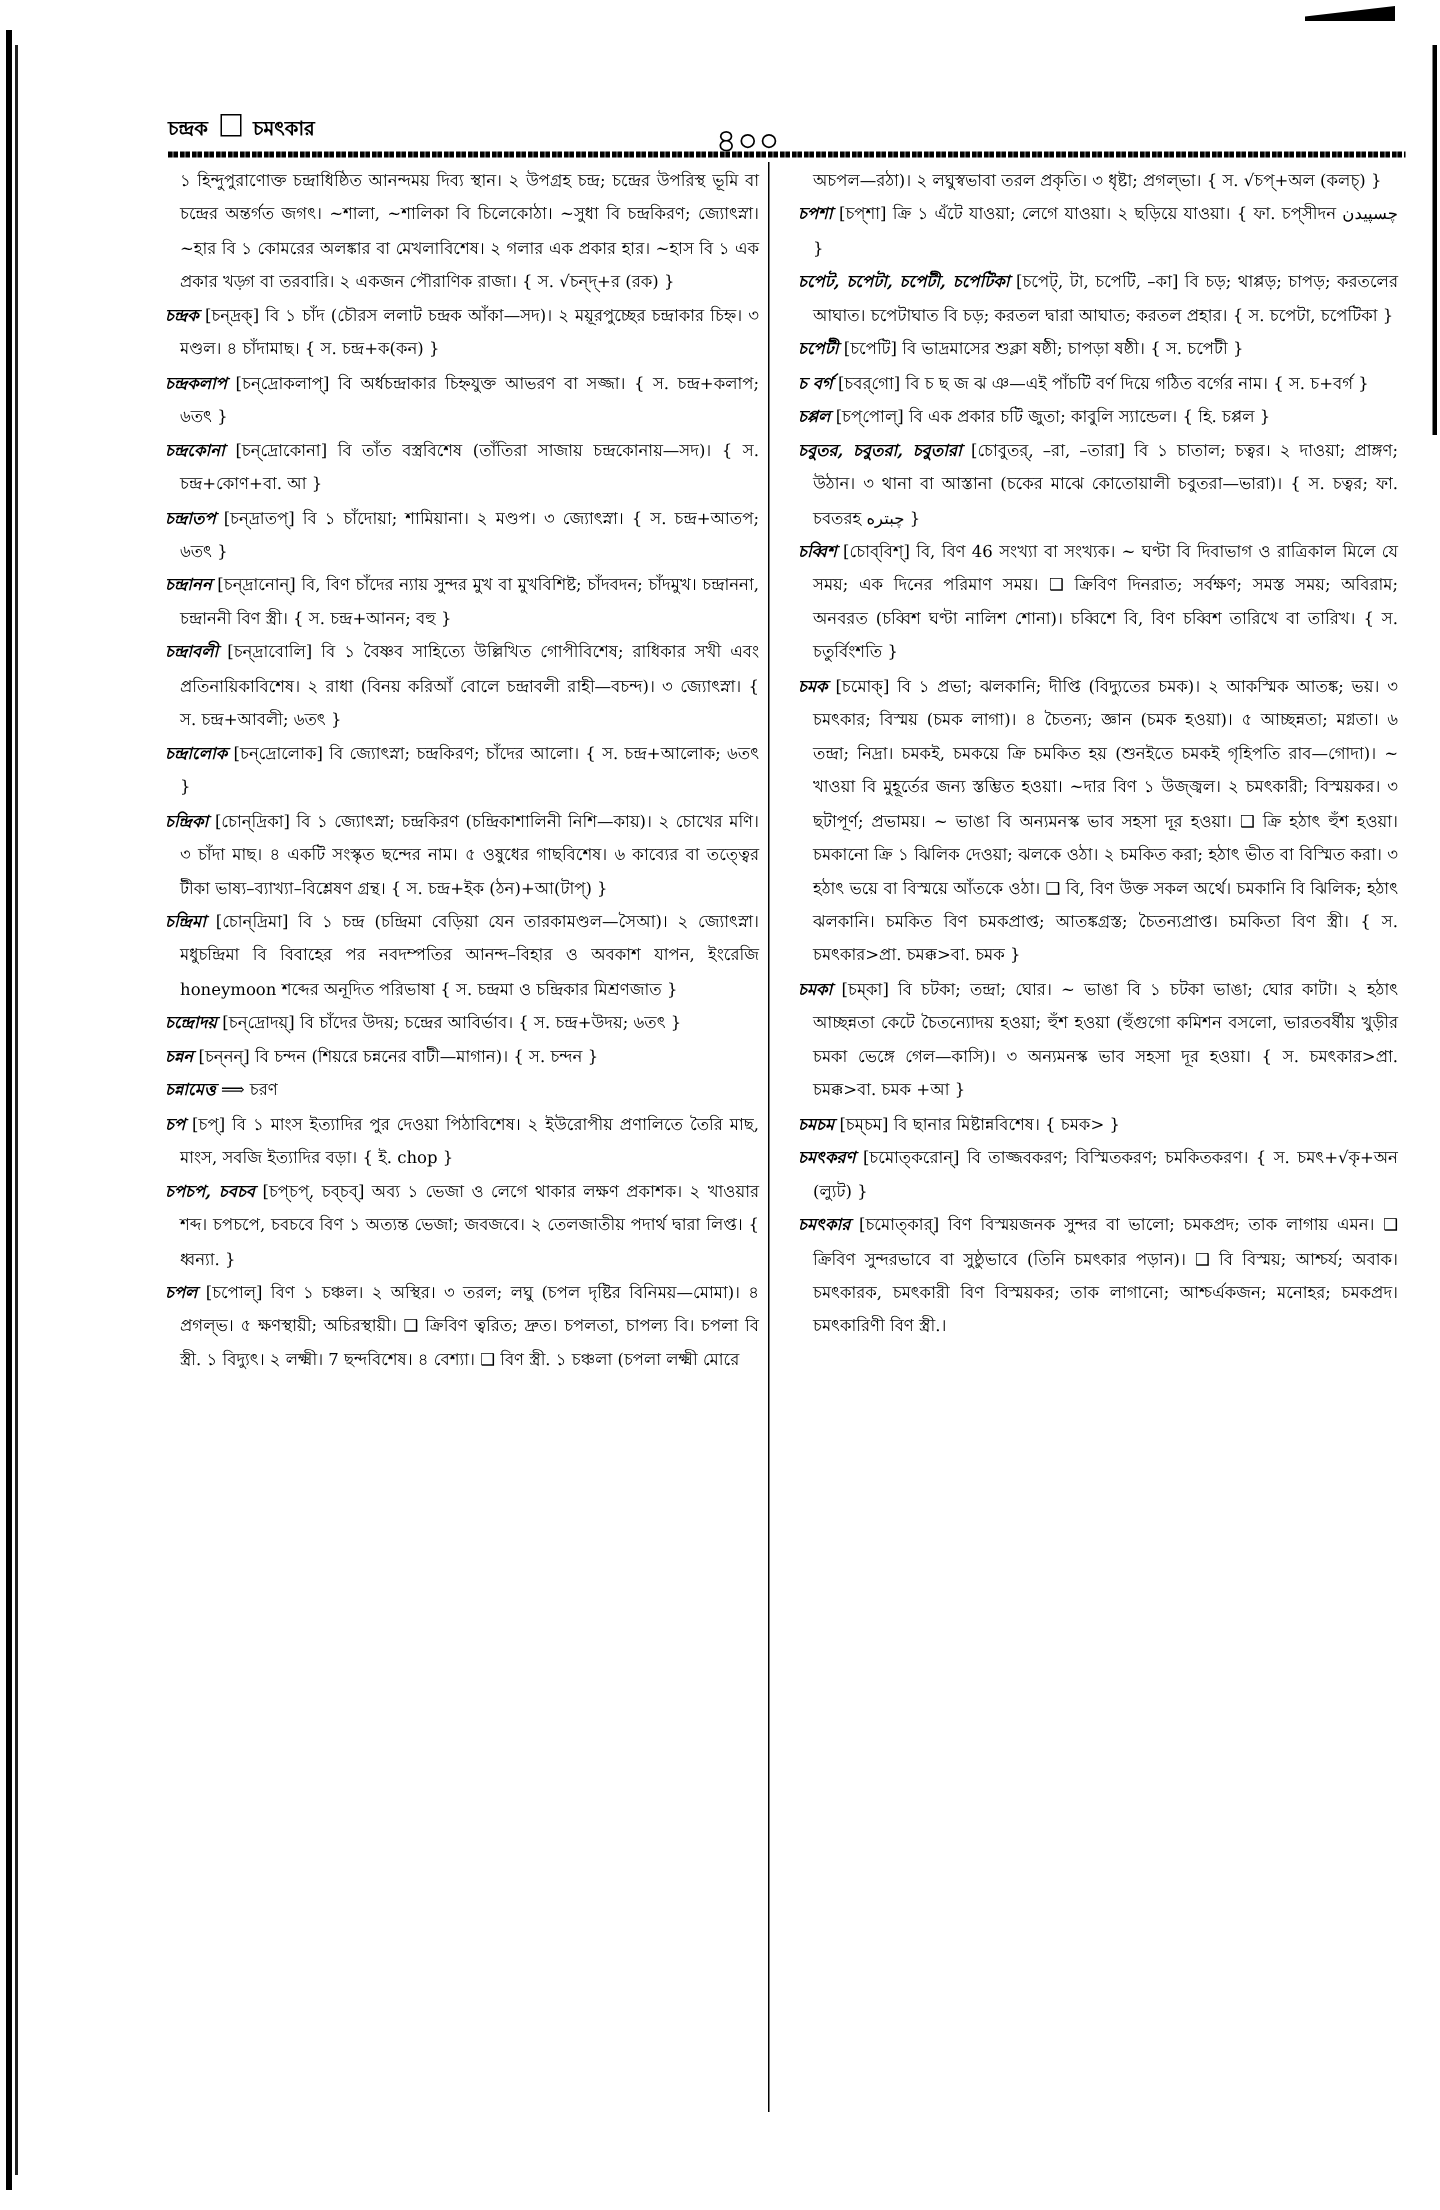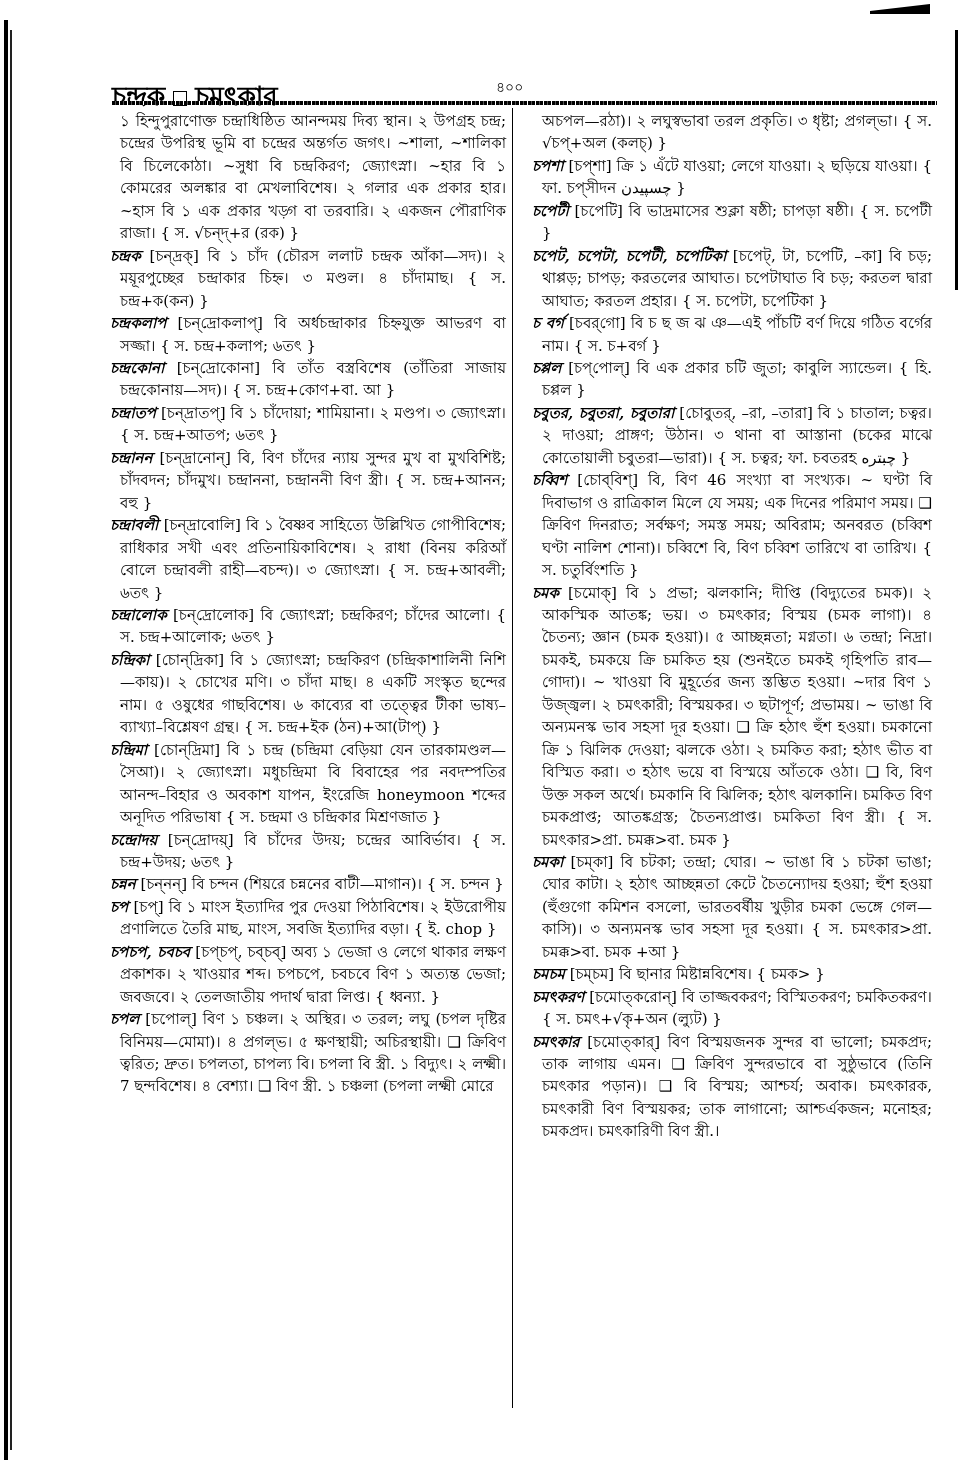--- a/index.html
+++ b/index.html
@@ -2,25 +2,25 @@
 <html><head>
 <meta charset="utf-8">
 <style>
   html, body { margin: 0; padding: 0; background: #ffffff; }
   body { width: 960px; height: 1473px; position: relative; overflow: hidden; color: #000; font-family: "DejaVu Serif", serif; }
   .binding-left { position: absolute; left: 4px; top: 20px; width: 4px; height: 1440px; background: #000; }
   .binding-left2 { position: absolute; left: 10px; top: 30px; width: 2px; height: 1420px; background: #222; }
   .binding-right { position: absolute; right: 2px; top: 30px; width: 3px; height: 260px; background: #000; }
   .corner-mark { position: absolute; right: 30px; top: 4px; width: 60px; height: 10px; background: #000; clip-path: polygon(0 70%, 100% 0, 100% 100%, 0 100%); }
   .header { position: absolute; top: 76px; left: 112px; right: 30px; height: 26px; }
-  .header .guide { position: absolute; left: 0; top: 0; font-size: 26px; font-weight: bold; }
+  .header .guide { position: absolute; left: 0; top: 0; font-size: 13px; font-weight: bold; }
   .header .box { display: inline-block; width: 12px; height: 13px; border: 1.5px solid #000; margin: 0 8px; vertical-align: -1px; }
-  .header .pageno { position: absolute; left: 365px; top: 0; font-size: 14px; margin-left: 19px; }
+  .header .pageno { position: absolute; left: 365px; top: 0; font-size: 22px; }
   .rule { position: absolute; top: 101px; left: 112px; width: 825px; height: 4px; background: repeating-linear-gradient(90deg, #000 0 3px, #555 3px 4px, #000 4px 7px, #fff 7px 8px); }
-  .col { position: absolute; top: 110px; font-size: 15px; line-height: 22.45px; text-align: justify; }
+  .col { position: absolute; top: 110px; font-size: 11px; line-height: 22.45px; text-align: justify; }
   .col.left { left: 110px; width: 396px; }
   .col.right { left: 532px; width: 400px; }
   .divider { position: absolute; left: 512px; top: 108px; width: 1px; height: 1300px; background: #000; }
   .entry { margin: 0; text-indent: -10px; padding-left: 10px; }
   .entry.cont { text-indent: 0; }
   .hw { font-weight: bold; font-style: italic; }
   .pron { }
 </style>
 </head>
 <body>
@@ -44,30 +44,31 @@
     <p class="entry"><span class="hw">চন্দ্রকলাপ</span> <span class="pron">[চন্‌দ্রোকলাপ্]</span> <span>বি অর্ধচন্দ্রাকার চিহ্নযুক্ত আভরণ বা সজ্জা। { স. চন্দ্র+কলাপ; ৬তৎ }</span></p>
     <p class="entry"><span class="hw">চন্দ্রকোনা</span> <span class="pron">[চন্‌দ্রোকোনা]</span> <span>বি তাঁত বস্ত্রবিশেষ (তাঁতিরা সাজায় চন্দ্রকোনায়—সদ)। { স. চন্দ্র+কোণ+বা. আ }</span></p>
     <p class="entry"><span class="hw">চন্দ্রাতপ</span> <span class="pron">[চন্‌দ্রাতপ্]</span> <span>বি ১ চাঁদোয়া; শামিয়ানা। ২ মণ্ডপ। ৩ জ্যোৎস্না। { স. চন্দ্র+আতপ; ৬তৎ }</span></p>
     <p class="entry"><span class="hw">চন্দ্রানন</span> <span class="pron">[চন্‌দ্রানোন্]</span> <span>বি, বিণ চাঁদের ন্যায় সুন্দর মুখ বা মুখবিশিষ্ট; চাঁদবদন; চাঁদমুখ। চন্দ্রাননা, চন্দ্রাননী বিণ স্ত্রী। { স. চন্দ্র+আনন; বহু }</span></p>
     <p class="entry"><span class="hw">চন্দ্রাবলী</span> <span class="pron">[চন্‌দ্রাবোলি]</span> <span>বি ১ বৈষ্ণব সাহিত্যে উল্লিখিত গোপীবিশেষ; রাধিকার সখী এবং প্রতিনায়িকাবিশেষ। ২ রাধা (বিনয় করিআঁ বোলে চন্দ্রাবলী রাহী—বচন্দ)। ৩ জ্যোৎস্না। { স. চন্দ্র+আবলী; ৬তৎ }</span></p>
     <p class="entry"><span class="hw">চন্দ্রালোক</span> <span class="pron">[চন্‌দ্রোলোক]</span> <span>বি জ্যোৎস্না; চন্দ্রকিরণ; চাঁদের আলো। { স. চন্দ্র+আলোক; ৬তৎ }</span></p>
     <p class="entry"><span class="hw">চন্দ্রিকা</span> <span class="pron">[চোন্‌দ্রিকা]</span> <span>বি ১ জ্যোৎস্না; চন্দ্রকিরণ (চন্দ্রিকাশালিনী নিশি—কায়)। ২ চোখের মণি। ৩ চাঁদা মাছ। ৪ একটি সংস্কৃত ছন্দের নাম। ৫ ওষুধের গাছবিশেষ। ৬ কাব্যের বা তত্ত্বের টীকা ভাষ্য–ব্যাখ্যা–বিশ্লেষণ গ্রন্থ। { স. চন্দ্র+ইক (ঠন)+আ(টাপ্) }</span></p>
     <p class="entry"><span class="hw">চন্দ্রিমা</span> <span class="pron">[চোন্‌দ্রিমা]</span> <span>বি ১ চন্দ্র (চন্দ্রিমা বেড়িয়া যেন তারকামণ্ডল—সৈআ)। ২ জ্যোৎস্না। মধুচন্দ্রিমা বি বিবাহের পর নবদম্পতির আনন্দ–বিহার ও অবকাশ যাপন, ইংরেজি honeymoon শব্দের অনূদিত পরিভাষা { স. চন্দ্রমা ও চন্দ্রিকার মিশ্রণজাত }</span></p>
     <p class="entry"><span class="hw">চন্দ্রোদয়</span> <span class="pron">[চন্‌দ্রোদয়্]</span> <span>বি চাঁদের উদয়; চন্দ্রের আবির্ভাব। { স. চন্দ্র+উদয়; ৬তৎ }</span></p>
     <p class="entry"><span class="hw">চন্নন</span> <span class="pron">[চন্‌নন্]</span> <span>বি চন্দন (শিয়রে চন্ননের বাটী—মাগান)। { স. চন্দন }</span></p>
+    <p class="entry"><span class="hw">চন্নামেত্ত</span> <span>⟹ চরণ</span></p>
     <p class="entry"><span class="hw">চপ</span> <span class="pron">[চপ্]</span> <span>বি ১ মাংস ইত্যাদির পুর দেওয়া পিঠাবিশেষ। ২ ইউরোপীয় প্রণালিতে তৈরি মাছ, মাংস, সবজি ইত্যাদির বড়া। { ই. chop }</span></p>
     <p class="entry"><span class="hw">চপচপ, চবচব</span> <span class="pron">[চপ্‌চপ্, চব্‌চব্]</span> <span>অব্য ১ ভেজা ও লেগে থাকার লক্ষণ প্রকাশক। ২ খাওয়ার শব্দ। চপচপে, চবচবে বিণ ১ অত্যন্ত ভেজা; জবজবে। ২ তেলজাতীয় পদার্থ দ্বারা লিপ্ত। { ধ্বন্যা. }</span></p>
     <p class="entry"><span class="hw">চপল</span> <span class="pron">[চপোল্]</span> <span>বিণ ১ চঞ্চল। ২ অস্থির। ৩ তরল; লঘু (চপল দৃষ্টির বিনিময়—মোমা)। ৪ প্রগল্‌ভ। ৫ ক্ষণস্থায়ী; অচিরস্থায়ী। ❑ ক্রিবিণ ত্বরিত; দ্রুত। চপলতা, চাপল্য বি। চপলা বি স্ত্রী. ১ বিদ্যুৎ। ২ লক্ষ্মী। 7 ছন্দবিশেষ। ৪ বেশ্যা। ❑ বিণ স্ত্রী. ১ চঞ্চলা (চপলা লক্ষ্মী মোরে</span></p>
   </div>
 <div class="divider"></div>
 <div class="col right" id="col-right">
     <p class="entry cont"><span>অচপল—রঠা)। ২ লঘুস্বভাবা তরল প্রকৃতি। ৩ ধৃষ্টা; প্রগল্‌ভা। { স. √চপ্+অল (কলচ্) }</span></p>
     <p class="entry"><span class="hw">চপশা</span> <span class="pron">[চপ্‌শা]</span> <span>ক্রি ১ এঁটে যাওয়া; লেগে যাওয়া। ২ ছড়িয়ে যাওয়া। { ফা. চপ্‌সীদন چسپيدن }</span></p>
+    <p class="entry"><span class="hw">চপেট, চপেটা, চপেটী, চপেটিকা</span> <span class="pron">[চপেট্, টা, চপেটি, –কা]</span> <span>বি চড়; থাপ্পড়; চাপড়; করতলের আঘাত। চপেটাঘাত বি চড়; করতল দ্বারা আঘাত; করতল প্রহার। { স. চপেটা, চপেটিকা }</span></p>
     <p class="entry"><span class="hw">চপেটী</span> <span class="pron">[চপেটি]</span> <span>বি ভাদ্রমাসের শুক্লা ষষ্ঠী; চাপড়া ষষ্ঠী। { স. চপেটী }</span></p>
-    <p class="entry"><span class="hw">চপেট, চপেটা, চপেটী, চপেটিকা</span> <span class="pron">[চপেট্, টা, চপেটি, –কা]</span> <span>বি চড়; থাপ্পড়; চাপড়; করতলের আঘাত। চপেটাঘাত বি চড়; করতল দ্বারা আঘাত; করতল প্রহার। { স. চপেটা, চপেটিকা }</span></p>
     <p class="entry"><span class="hw">চ বর্গ</span> <span class="pron">[চবর্‌গো]</span> <span>বি চ ছ জ ঝ ঞ—এই পাঁচটি বর্ণ দিয়ে গঠিত বর্গের নাম। { স. চ+বর্গ }</span></p>
     <p class="entry"><span class="hw">চপ্পল</span> <span class="pron">[চপ্‌পোল্]</span> <span>বি এক প্রকার চটি জুতা; কাবুলি স্যান্ডেল। { হি. চপ্পল }</span></p>
     <p class="entry"><span class="hw">চবুতর, চবুতরা, চবুতারা</span> <span class="pron">[চোবুতর্, –রা, –তারা]</span> <span>বি ১ চাতাল; চত্বর। ২ দাওয়া; প্রাঙ্গণ; উঠান। ৩ থানা বা আস্তানা (চকের মাঝে কোতোয়ালী চবুতরা—ভারা)। { স. চত্বর; ফা. চবতরহ چبتره }</span></p>
     <p class="entry"><span class="hw">চব্বিশ</span> <span class="pron">[চোব্‌বিশ্]</span> <span>বি, বিণ 46 সংখ্যা বা সংখ্যক। ~ ঘণ্টা বি দিবাভাগ ও রাত্রিকাল মিলে যে সময়; এক দিনের পরিমাণ সময়। ❑ ক্রিবিণ দিনরাত; সর্বক্ষণ; সমস্ত সময়; অবিরাম; অনবরত (চব্বিশ ঘণ্টা নালিশ শোনা)। চব্বিশে বি, বিণ চব্বিশ তারিখে বা তারিখ। { স. চতুর্বিংশতি }</span></p>
     <p class="entry"><span class="hw">চমক</span> <span class="pron">[চমোক্]</span> <span>বি ১ প্রভা; ঝলকানি; দীপ্তি (বিদ্যুতের চমক)। ২ আকস্মিক আতঙ্ক; ভয়। ৩ চমৎকার; বিস্ময় (চমক লাগা)। ৪ চৈতন্য; জ্ঞান (চমক হওয়া)। ৫ আচ্ছন্নতা; মগ্নতা। ৬ তন্দ্রা; নিদ্রা। চমকই, চমকয়ে ক্রি চমকিত হয় (শুনইতে চমকই গৃহিপতি রাব—গোদা)। ~ খাওয়া বি মুহূর্তের জন্য স্তম্ভিত হওয়া। ~দার বিণ ১ উজ্জ্বল। ২ চমৎকারী; বিস্ময়কর। ৩ ছটাপূর্ণ; প্রভাময়। ~ ভাঙা বি অন্যমনস্ক ভাব সহসা দূর হওয়া। ❑ ক্রি হঠাৎ হুঁশ হওয়া। চমকানো ক্রি ১ ঝিলিক দেওয়া; ঝলকে ওঠা। ২ চমকিত করা; হঠাৎ ভীত বা বিস্মিত করা। ৩ হঠাৎ ভয়ে বা বিস্ময়ে আঁতকে ওঠা। ❑ বি, বিণ উক্ত সকল অর্থে। চমকানি বি ঝিলিক; হঠাৎ ঝলকানি। চমকিত বিণ চমকপ্রাপ্ত; আতঙ্কগ্রস্ত; চৈতন্যপ্রাপ্ত। চমকিতা বিণ স্ত্রী। { স. চমৎকার&gt;প্রা. চমক্ক&gt;বা. চমক }</span></p>
     <p class="entry"><span class="hw">চমকা</span> <span class="pron">[চম্‌কা]</span> <span>বি চটকা; তন্দ্রা; ঘোর। ~ ভাঙা বি ১ চটকা ভাঙা; ঘোর কাটা। ২ হঠাৎ আচ্ছন্নতা কেটে চৈতন্যোদয় হওয়া; হুঁশ হওয়া (হুঁগুগো কমিশন বসলো, ভারতবর্ষীয় খুড়ীর চমকা ভেঙ্গে গেল—কাসি)। ৩ অন্যমনস্ক ভাব সহসা দূর হওয়া। { স. চমৎকার&gt;প্রা. চমক্ক&gt;বা. চমক +আ }</span></p>
     <p class="entry"><span class="hw">চমচম</span> <span class="pron">[চম্‌চম]</span> <span>বি ছানার মিষ্টান্নবিশেষ। { চমক&gt; }</span></p>
     <p class="entry"><span class="hw">চমৎকরণ</span> <span class="pron">[চমোত্‌করোন্]</span> <span>বি তাজ্জবকরণ; বিস্মিতকরণ; চমকিতকরণ। { স. চমৎ+√কৃ+অন (ল্যুট) }</span></p>
     <p class="entry"><span class="hw">চমৎকার</span> <span class="pron">[চমোত্‌কার্]</span> <span>বিণ বিস্ময়জনক সুন্দর বা ভালো; চমকপ্রদ; তাক লাগায় এমন। ❑ ক্রিবিণ সুন্দরভাবে বা সুষ্ঠুভাবে (তিনি চমৎকার পড়ান)। ❑ বি বিস্ময়; আশ্চর্য; অবাক। চমৎকারক, চমৎকারী বিণ বিস্ময়কর; তাক লাগানো; আশ্চর্একজন; মনোহর; চমকপ্রদ। চমৎকারিণী বিণ স্ত্রী.।</span></p>
   </div>

